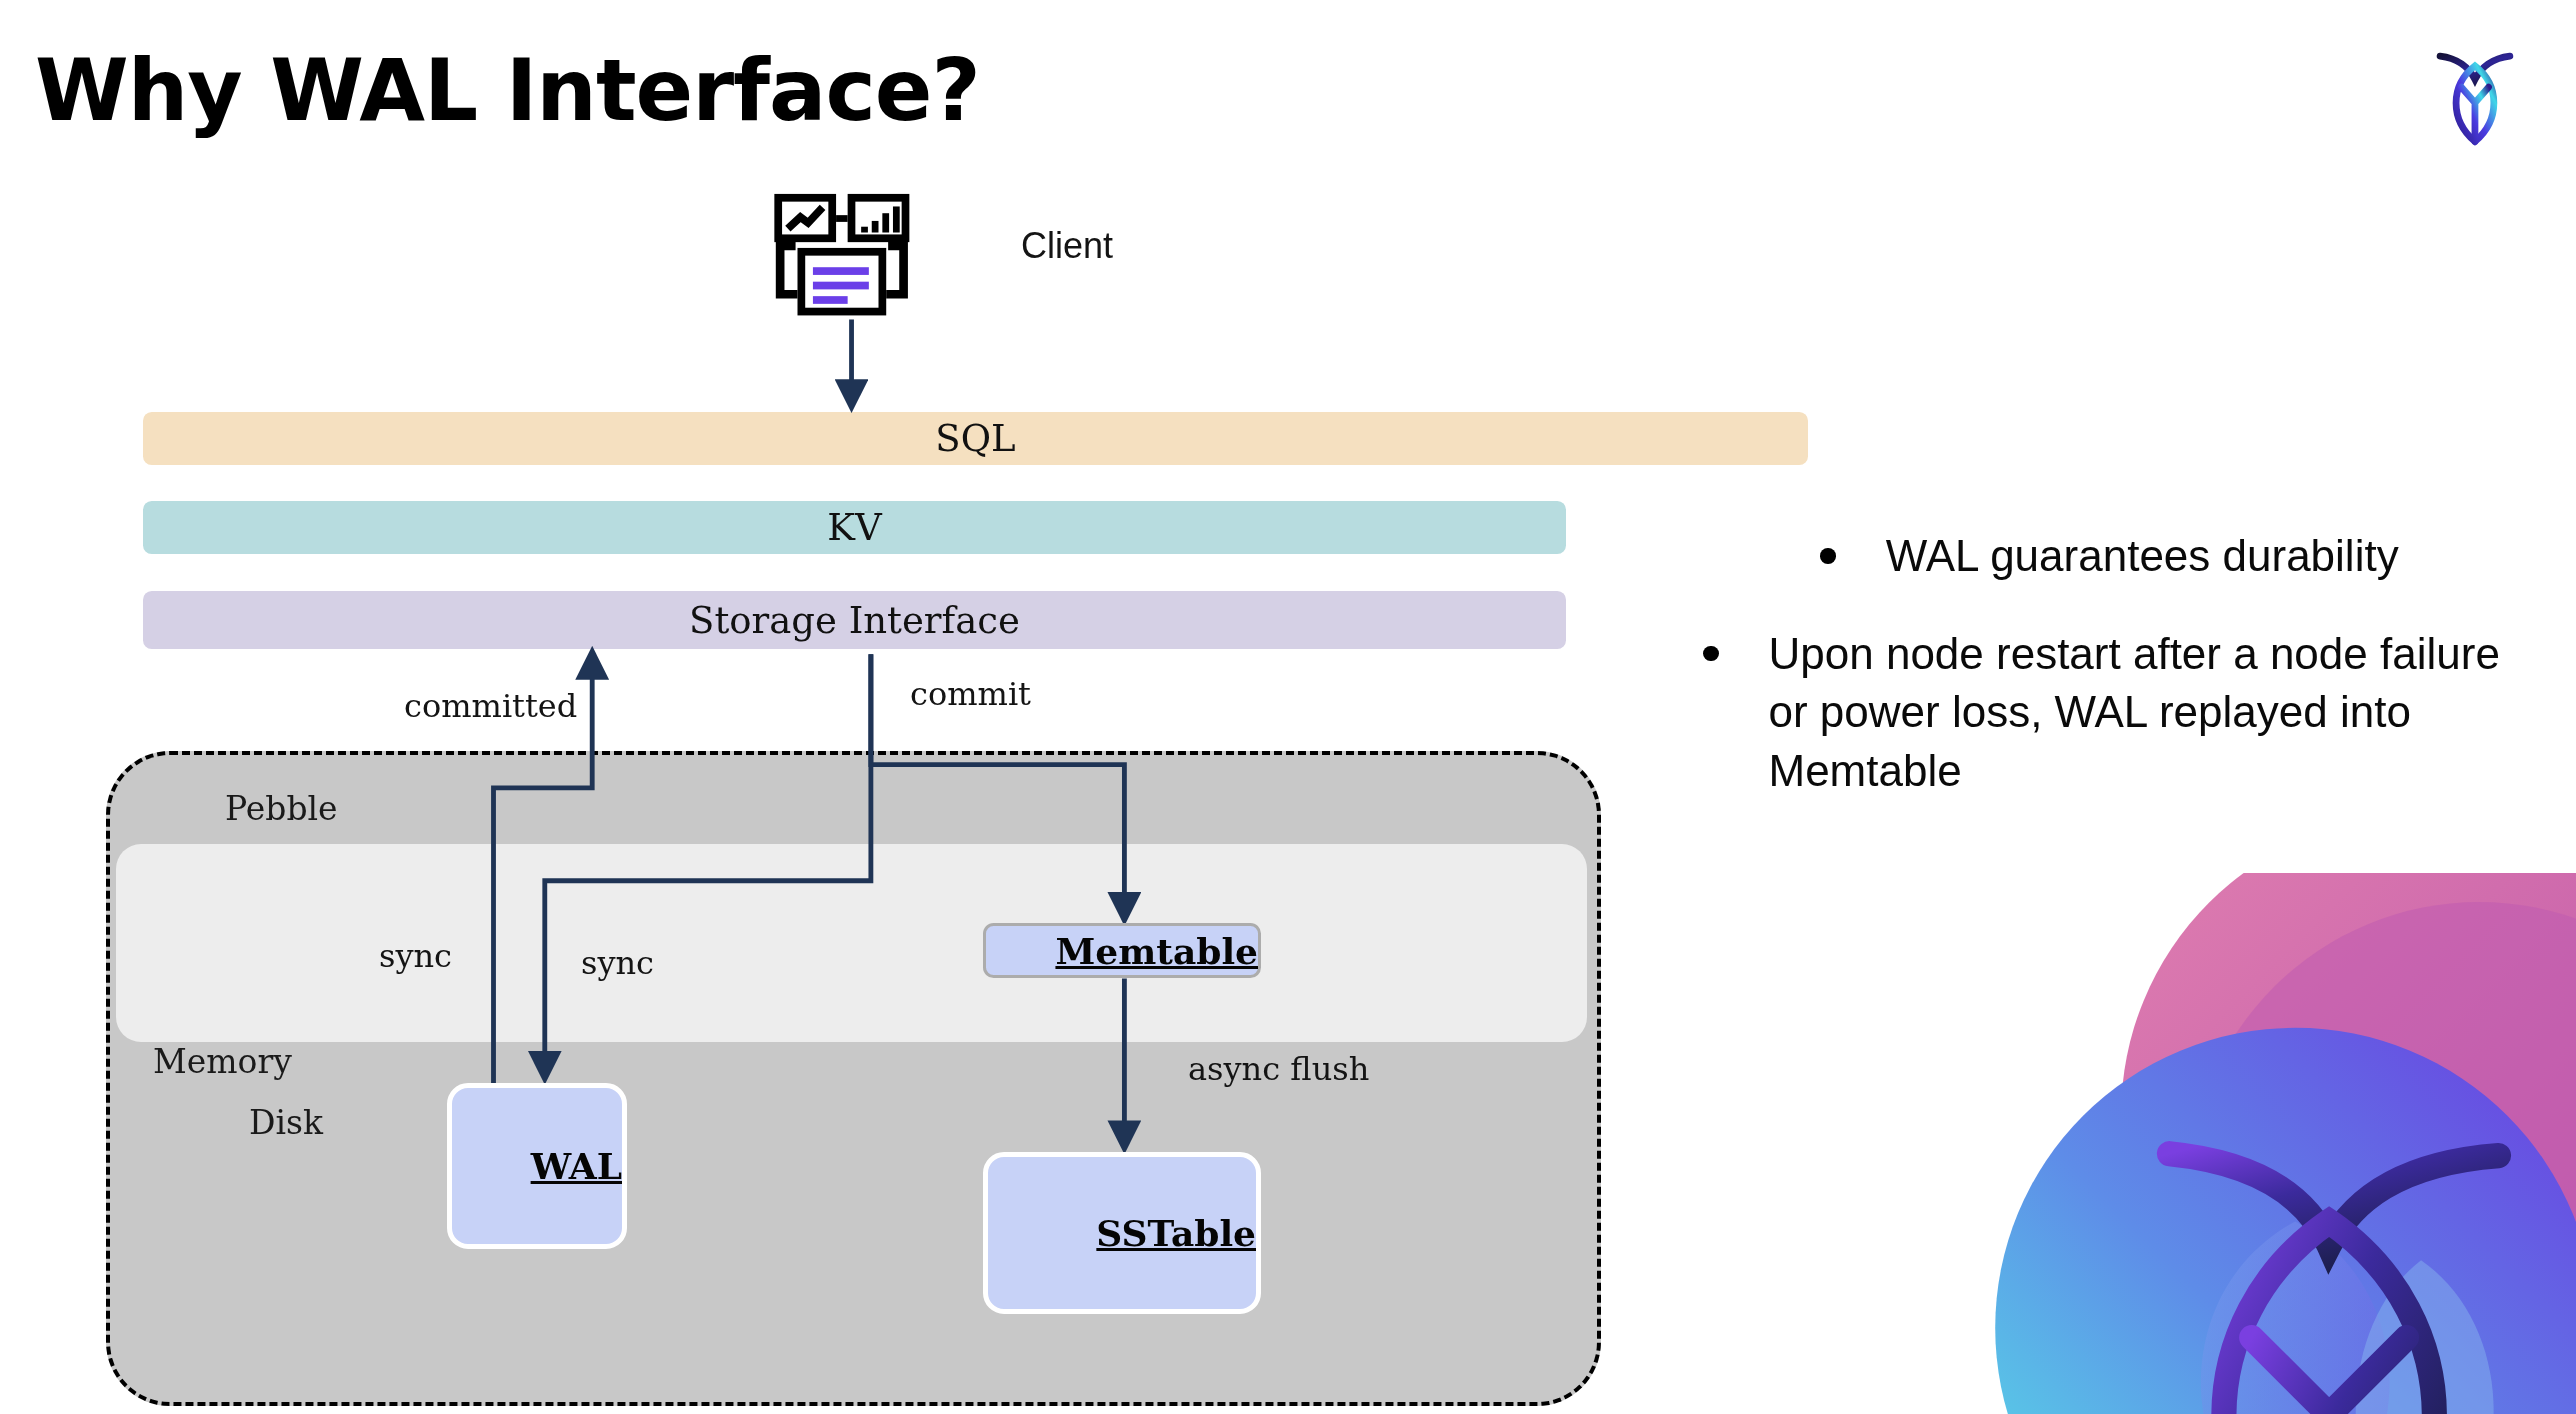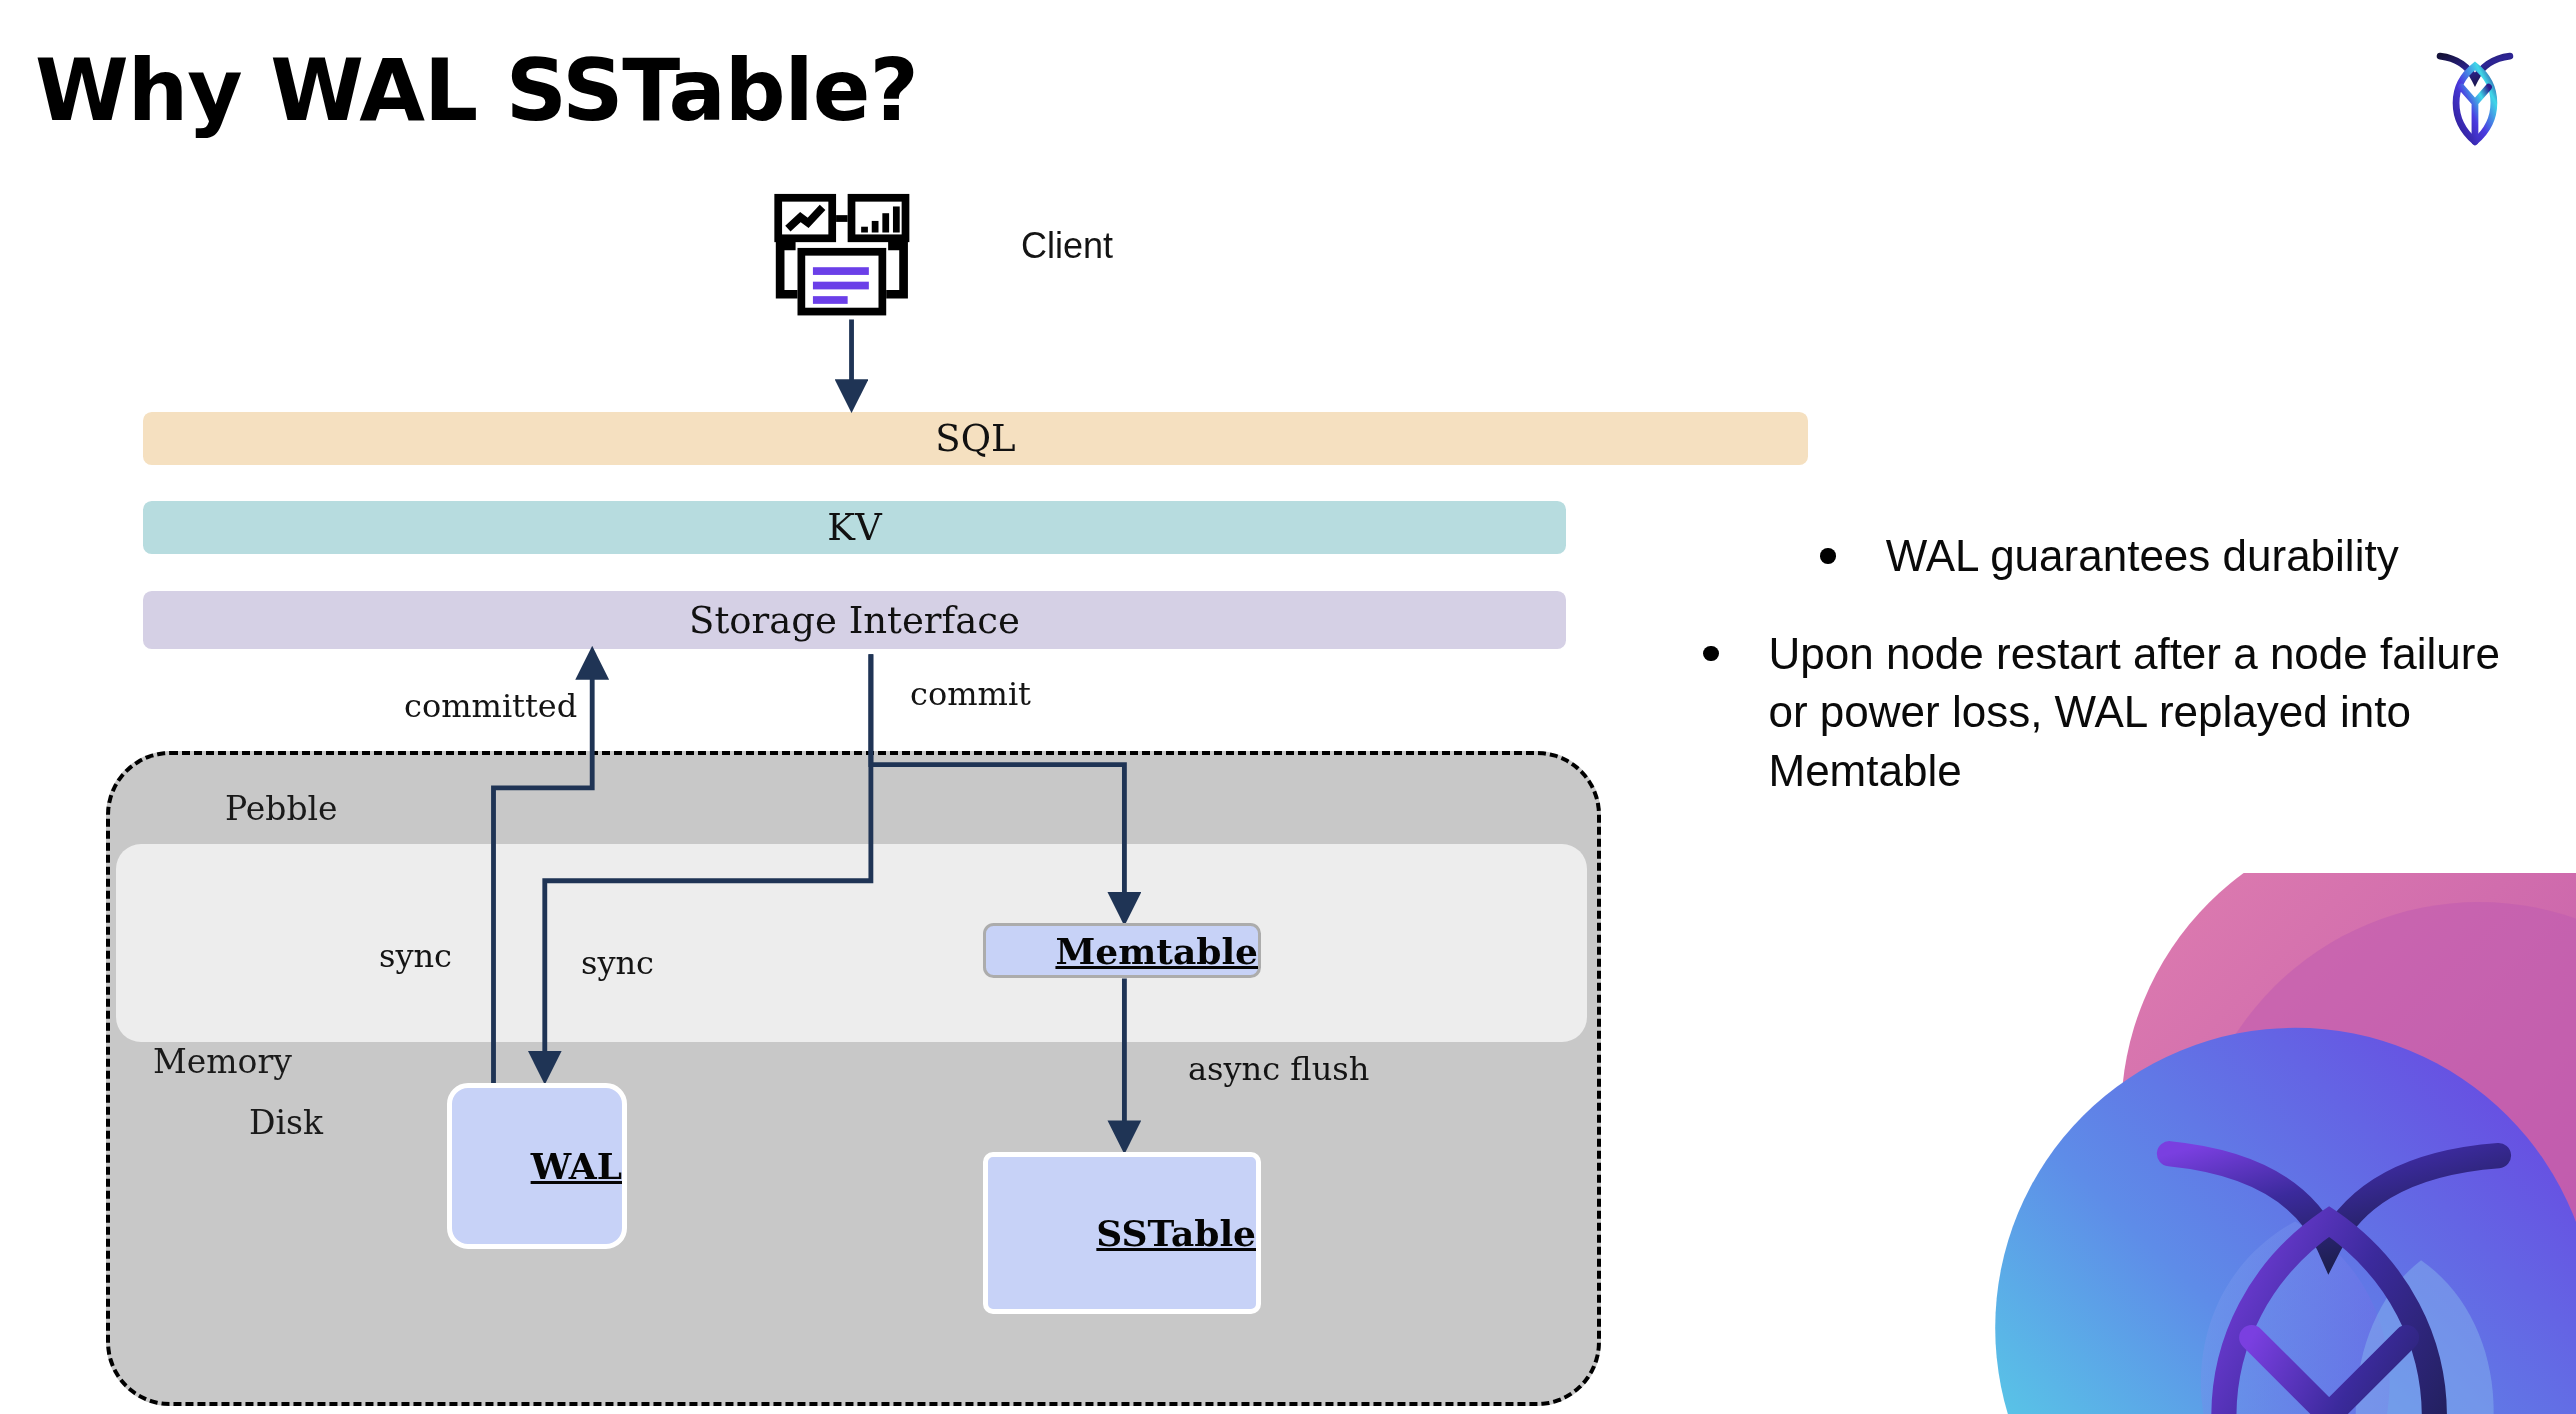--- a/index.html
+++ b/index.html
@@ -124,21 +124,21 @@
     border-radius: 10.6px;
   }
   #node-wal {
     left: 447px; top: 1083px; width: 180px; height: 166px;
     border: 5.8px solid #FFFFFF;
     border-radius: 21px;
   }
   #node-sstable {
     left: 983px; top: 1152px; width: 278px; height: 162px;
     border: 5.8px solid #FFFFFF;
-    border-radius: 10px;
+    border-radius: 21px;
   }
 
   
   .edge-label {
     position: absolute;
     font-family: "DejaVu Serif", serif;
     font-size: 32px;
     color: #141414;
     white-space: nowrap;
   }
@@ -191,21 +191,21 @@
   .bullet-text {
     font-family: "Liberation Sans", sans-serif;
     font-size: 44px;
     line-height: 1.33;
     color: #0a0a0a;
   }
 </style>
 </head>
 <body>
 
-<div id="slide-title">Why WAL SSTable?</div>
+<div id="slide-title">Why WAL Interface?</div>
 
 <div id="brand-logo">
   <svg viewBox="0 0 130 130" width="126" height="126" aria-hidden="true">
     <defs>
       <linearGradient id="logoGrad" x1="0%" y1="100%" x2="100%" y2="0%">
         <stop offset="0%" stop-color="#2B1B8C"></stop>
         <stop offset="45%" stop-color="#4B3BE0"></stop>
         <stop offset="78%" stop-color="#3FD8E8"></stop>
         <stop offset="100%" stop-color="#2B1B8C"></stop>
       </linearGradient>

